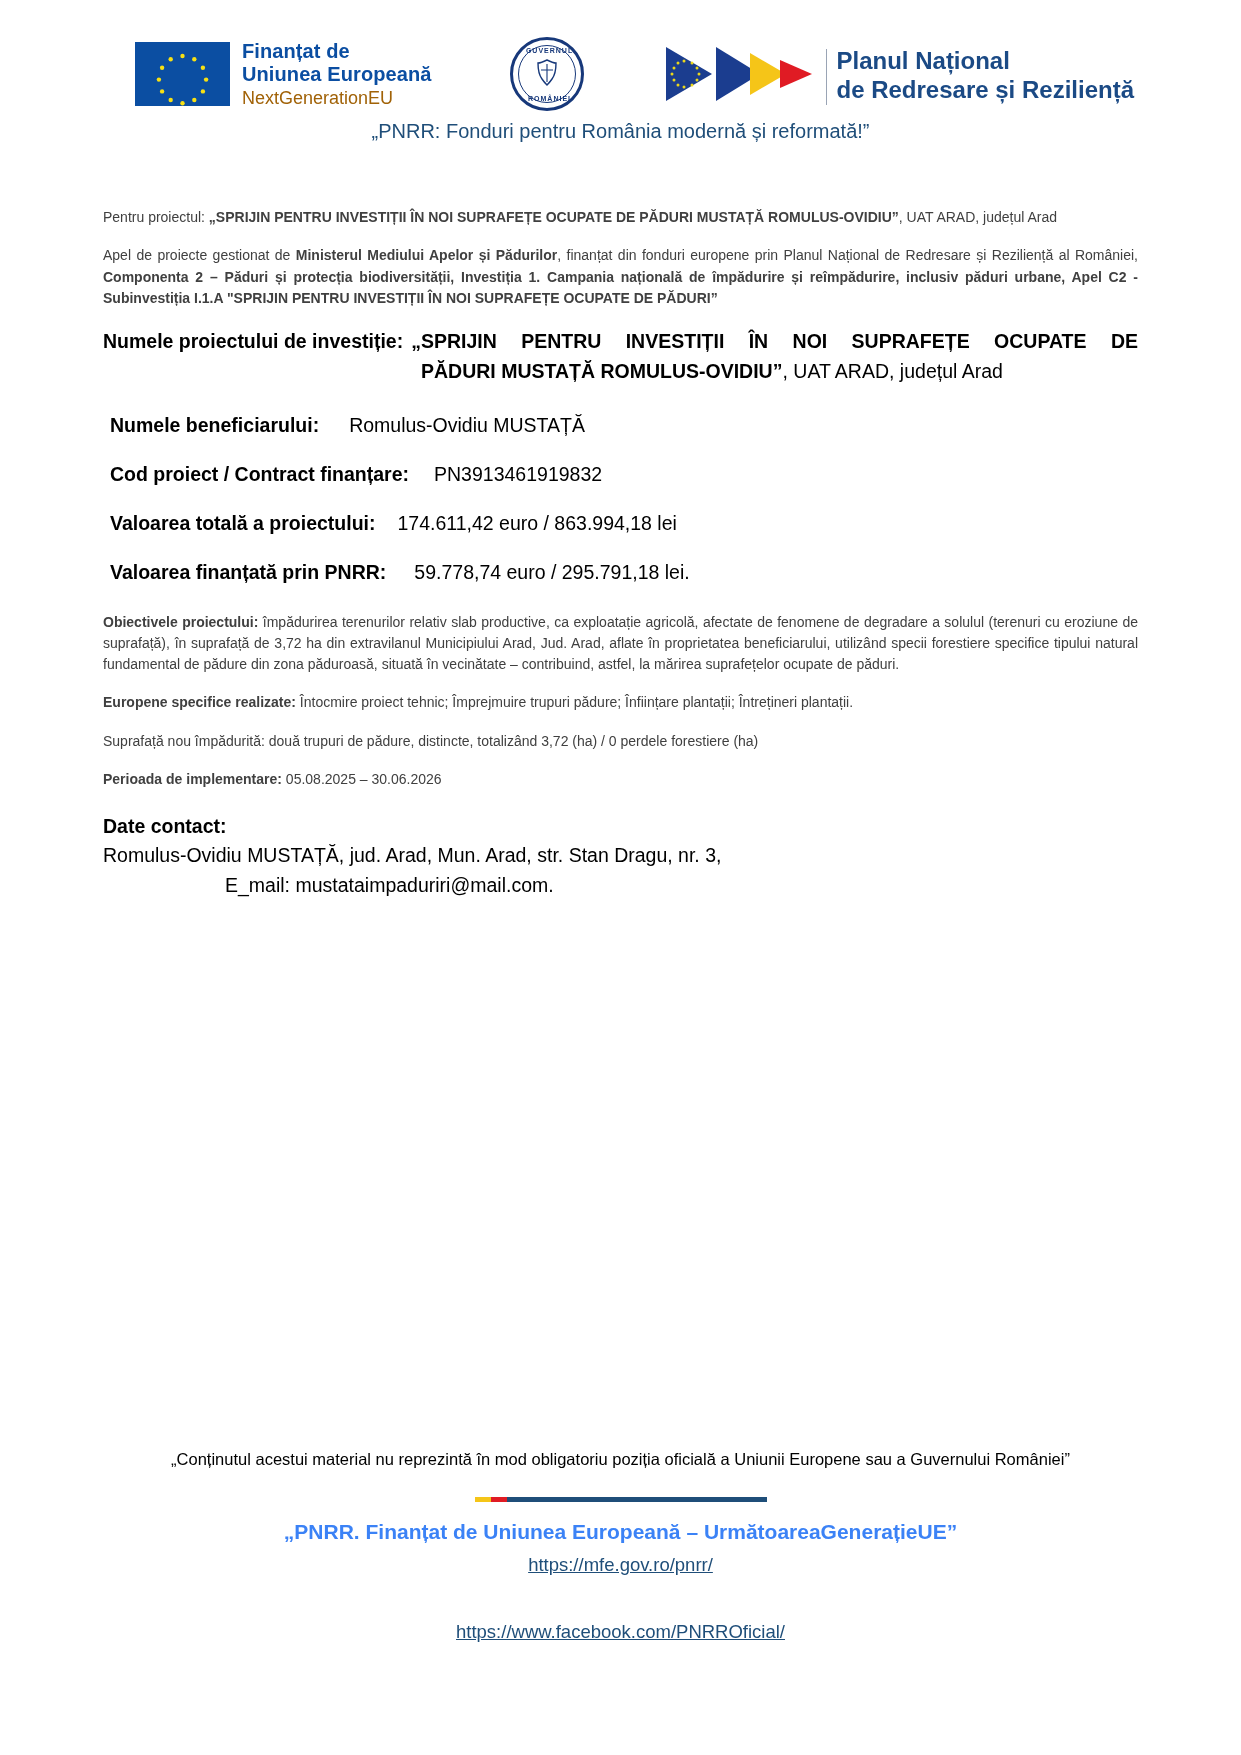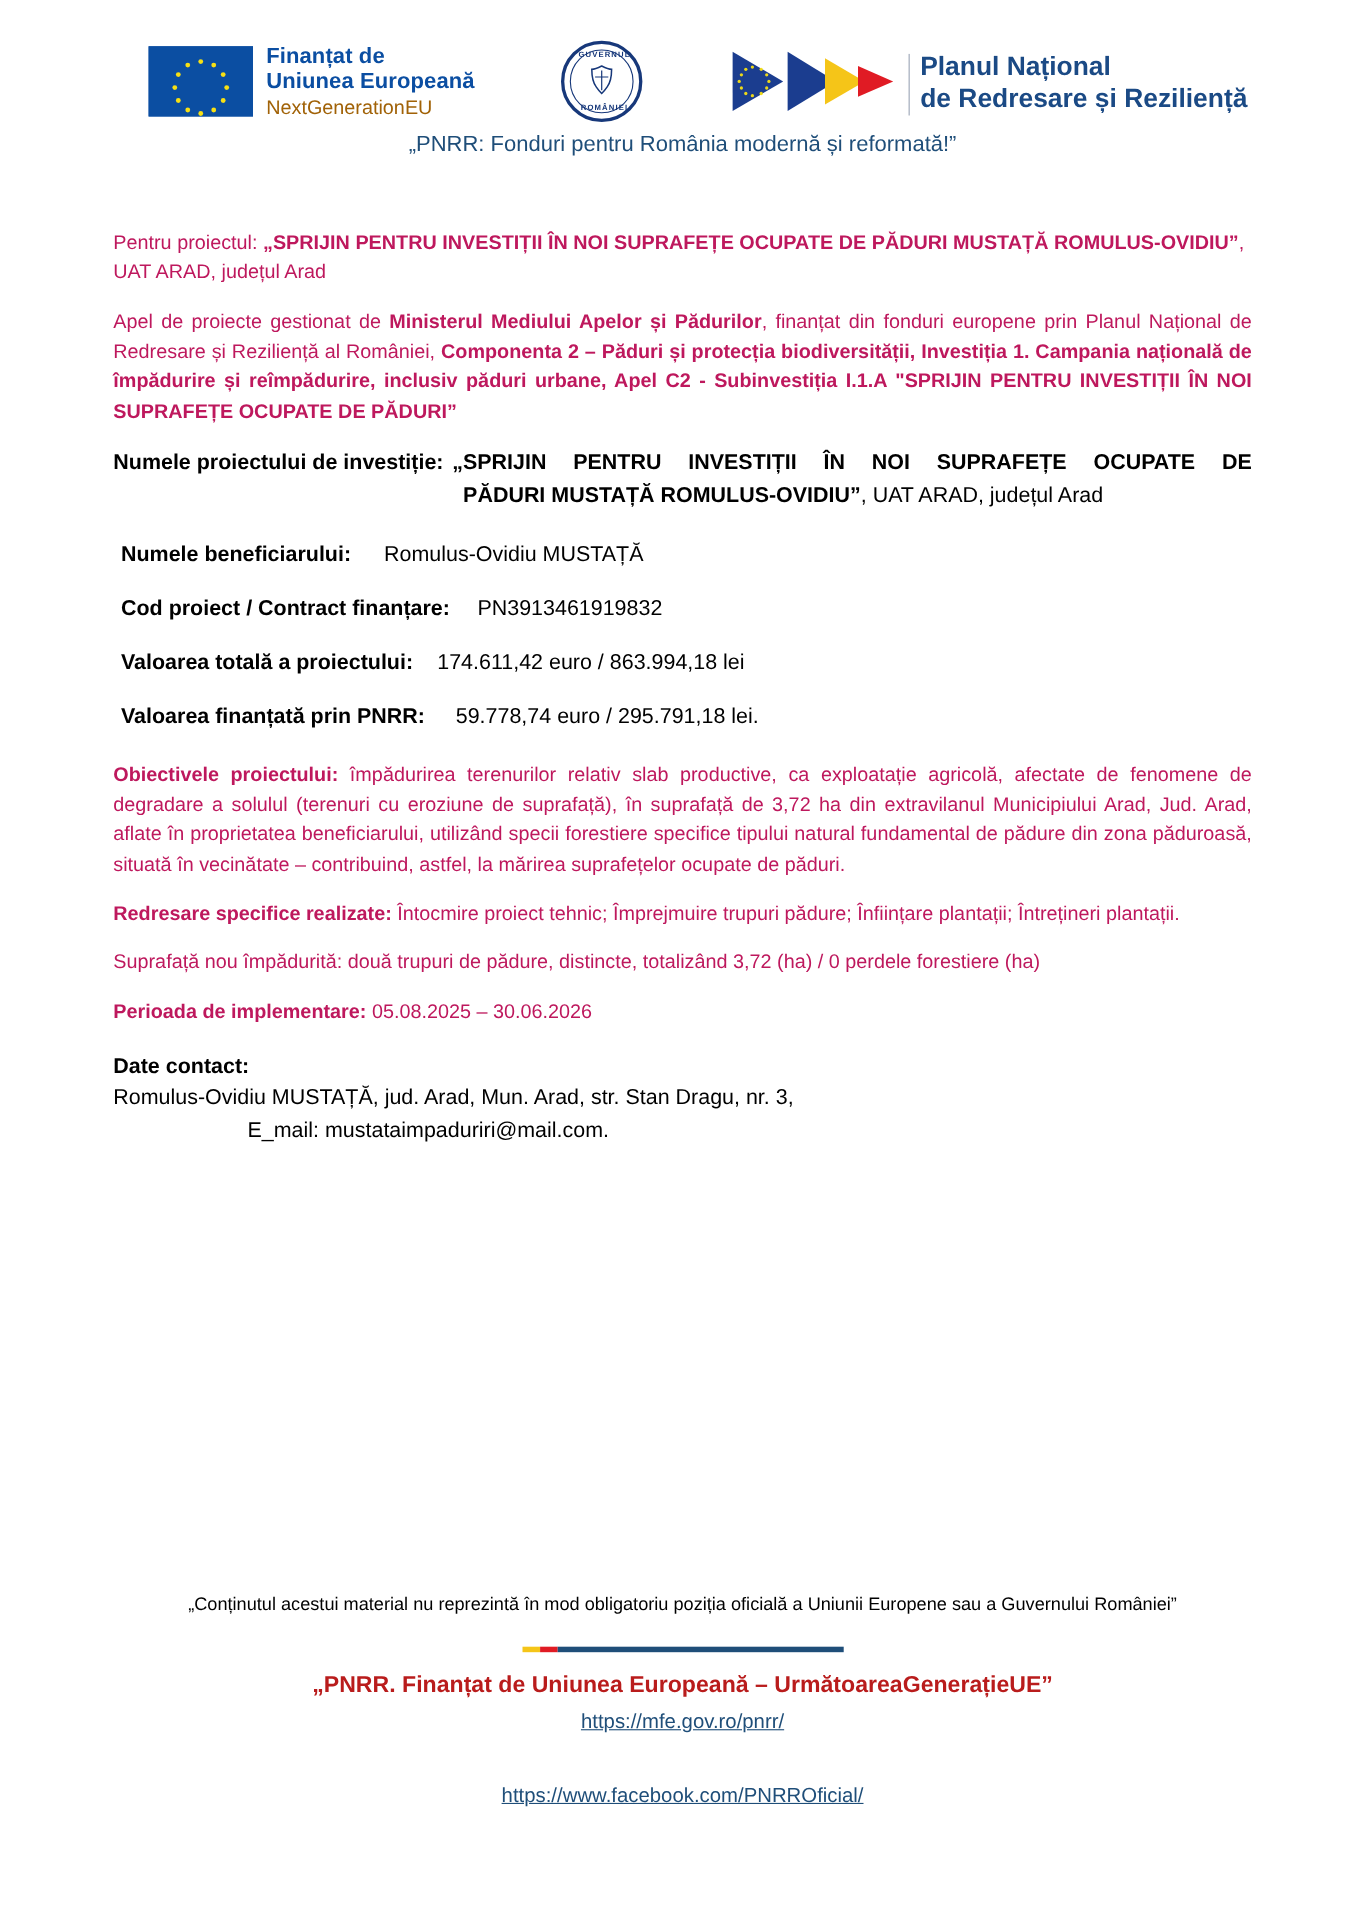--- a/index.html
+++ b/index.html
@@ -147,25 +147,25 @@
     font-size: 20px;
     margin-top: 30px;
   }
 
   
   .content {
     padding: 0 103px 0 103px;
     box-sizing: border-box;
   }
   p.para {
-    font-size: 18px;
+    font-size: 14px;
     line-height: 1.52;
     text-align: justify;
     margin: 0 0 17px 0;
-    color: #be185d;
+    color: #404040;
   }
   p.para.first {
     margin-top: 64px;
   }
   p.para.tight { text-align: left; }
   b, .b { font-weight: bold; }
 
   
   .field-row {
     display: flex;
@@ -237,21 +237,21 @@
     margin: 26px auto 0 auto;
     width: 292px;
     height: 5px;
     display: flex;
   }
   .footer-rule .seg-y { width: 16px; background: #f5c518; }
   .footer-rule .seg-r { width: 16px; background: #e01b24; }
   .footer-rule .seg-b { flex: 1; background: #1f4e79; }
   .footer-main {
     margin-top: 18px;
-    color: #b91c1c;
+    color: #3b82f6;
     font-size: 21px;
     font-weight: bold;
   }
   .footer-links {
     margin-top: 10px;
     display: flex;
     justify-content: center;
     gap: 45px;
     flex-direction: column;
   }
@@ -374,21 +374,21 @@
     </div>
 
     <div class="field-row indent-row">
       <span class="field-label">Valoarea finanțată prin PNRR:</span>
       <span class="sp-4"></span>
       <span class="field-value">59.778,74 euro / 295.791,18 lei.</span>
     </div>
 
     <p class="para" style="margin-top:24px"><b>Obiectivele proiectului:</b><span> împădurirea terenurilor relativ slab productive, ca exploatație agricolă, afectate de fenomene de degradare a solulul (terenuri cu eroziune de suprafață), în suprafață de 3,72 ha din extravilanul Municipiului Arad, Jud. Arad, aflate în proprietatea beneficiarului, utilizând specii forestiere specifice tipului natural fundamental de pădure din zona păduroasă, situată în vecinătate – contribuind, astfel, la mărirea suprafețelor ocupate de păduri.</span></p>
 
-    <p class="para tight"><b>Redresare specifice realizate:</b><span> Întocmire proiect tehnic; Împrejmuire trupuri pădure; Înființare plantații; Întrețineri plantații.</span></p>
+    <p class="para tight"><b>Europene specifice realizate:</b><span> Întocmire proiect tehnic; Împrejmuire trupuri pădure; Înființare plantații; Întrețineri plantații.</span></p>
 
     <p class="para tight">Suprafață nou împădurită: două trupuri de pădure, distincte, totalizând 3,72 (ha) / 0 perdele forestiere (ha)</p>
 
     <p class="para tight"><b>Perioada de implementare:</b><span> 05.08.2025 – 30.06.2026</span></p>
 
     <div class="contact-block">
       <div class="contact-l1">
         <span class="lbl">Date contact:</span>
         <span>Romulus-Ovidiu MUSTAȚĂ, jud. Arad, Mun. Arad, str. Stan Dragu, nr. 3,</span>
       </div>

